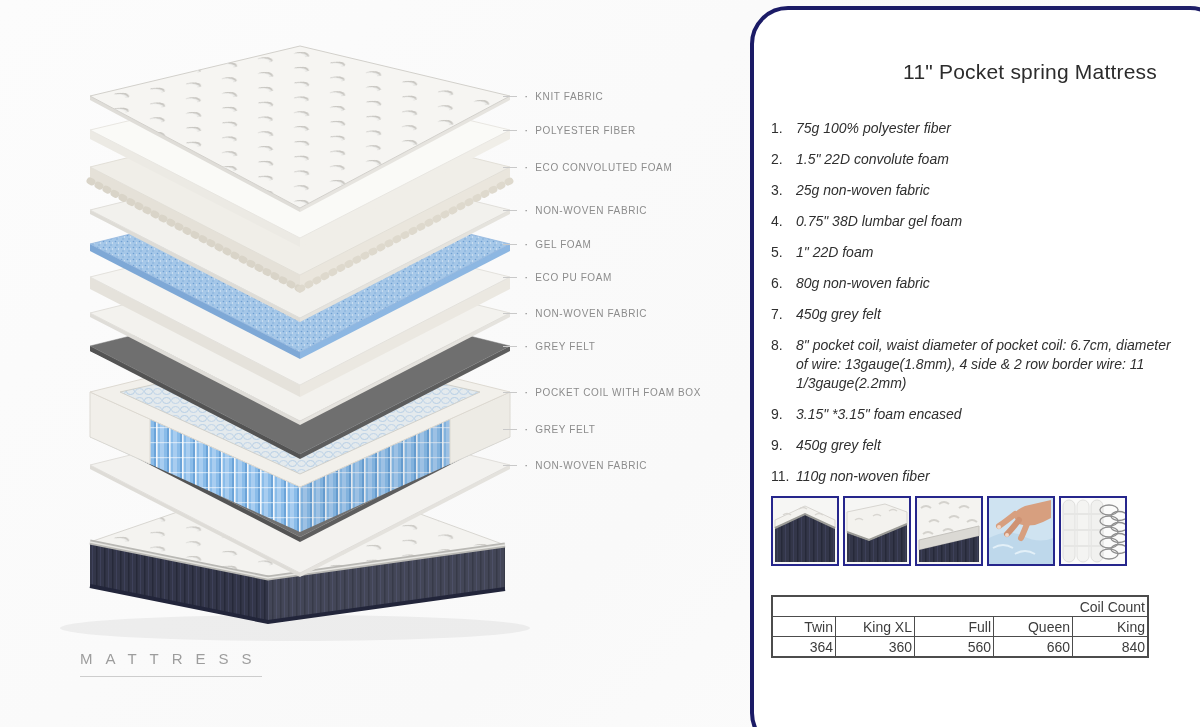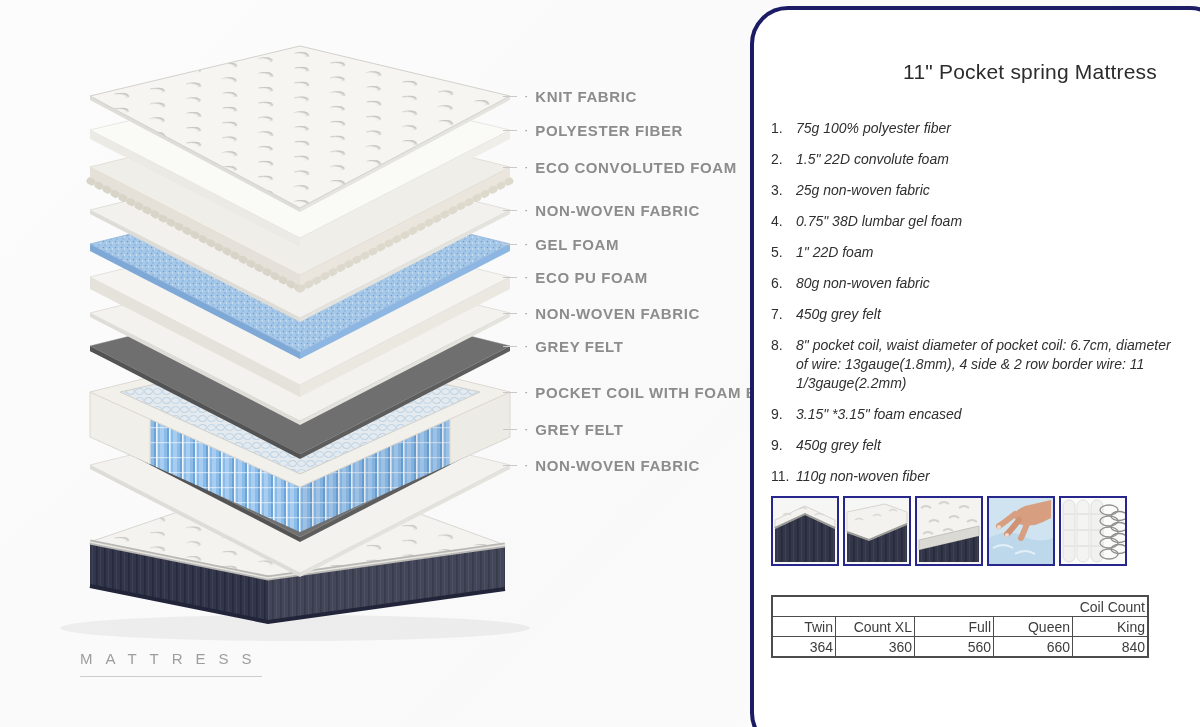--- a/index.html
+++ b/index.html
@@ -4,21 +4,21 @@
 <style>
   html,body{margin:0;padding:0;}
   body{font-family:"Liberation Sans","DejaVu Sans",sans-serif;background:#fbfbfb;}
   #stage{position:relative;width:1200px;height:727px;overflow:hidden;background:linear-gradient(135deg,#fcfcfc 0%,#f9f9f9 60%,#fdfdfd 100%);}
 
   
   #diagram-svg{position:absolute;left:0;top:0;}
   .layer-label{position:absolute;display:flex;align-items:center;gap:7px;height:16px;}
   .layer-label .lead{width:14px;height:0;border-top:1px solid #c9c9c9;}
   .layer-label .dot{color:#8f8f8f;font-size:13px;line-height:16px;}
-  .layer-label .txt{color:#8c8c8c;font-size:15px;letter-spacing:.6px;white-space:nowrap;font-weight:bold;}
+  .layer-label .txt{color:#8c8c8c;font-size:10px;letter-spacing:.6px;white-space:nowrap;}
   #wordmark{position:absolute;left:80px;top:650px;width:182px;color:#9d9d9d;
             font-size:15px;letter-spacing:13px;padding-bottom:9px;border-bottom:1px solid #cdcdcd;}
 
   
   #panel-border{position:absolute;left:750px;top:6px;right:-28px;bottom:-24px;
                 border:4px solid #1b1b66;border-radius:38px;background:#fff;}
   #panel-title{position:absolute;left:868px;right:8px;top:60px;text-align:center;
                font-size:21px;font-weight:500;color:#2c2c2c;letter-spacing:.2px;}
   #spec-list{position:absolute;left:771px;top:119px;width:404px;}
   .spec-item{display:flex;margin-bottom:12px;font-size:14px;line-height:19px;color:#2f2f2f;}
@@ -332,21 +332,21 @@
     </div>
   </div>
 
   <table id="coil-table">
     <tbody>
         <tr>
       <td colspan="5">Coil Count</td>
     </tr>
     <tr>
       <td class="c0">Twin</td>
-      <td class="c1">Count XL</td>
+      <td class="c1">King XL</td>
       <td class="c2">Full</td>
       <td class="c3">Queen</td>
       <td class="c4">King</td>
     </tr>
     <tr>
       <td class="c0">364</td>
       <td class="c1">360</td>
       <td class="c2">560</td>
       <td class="c3">660</td>
       <td class="c4">840</td>

